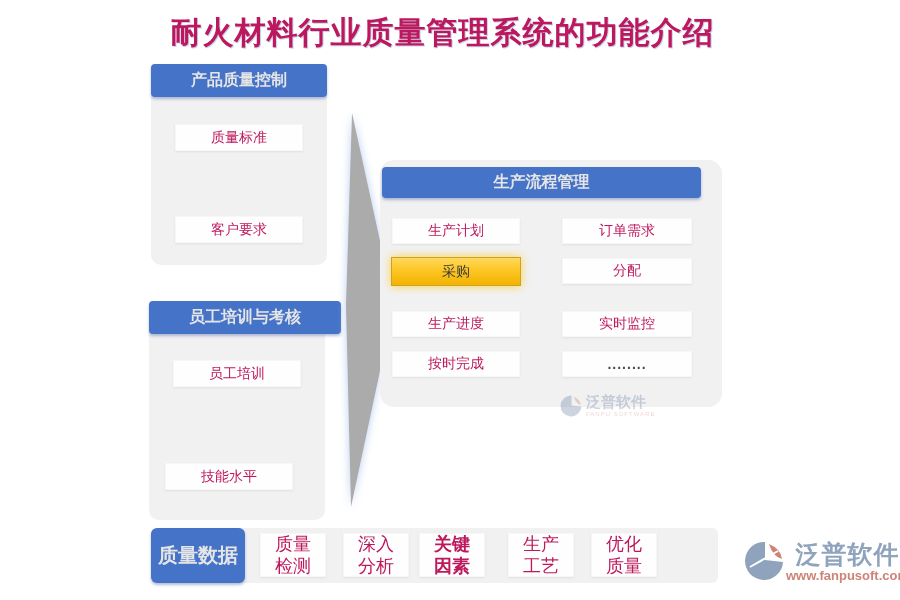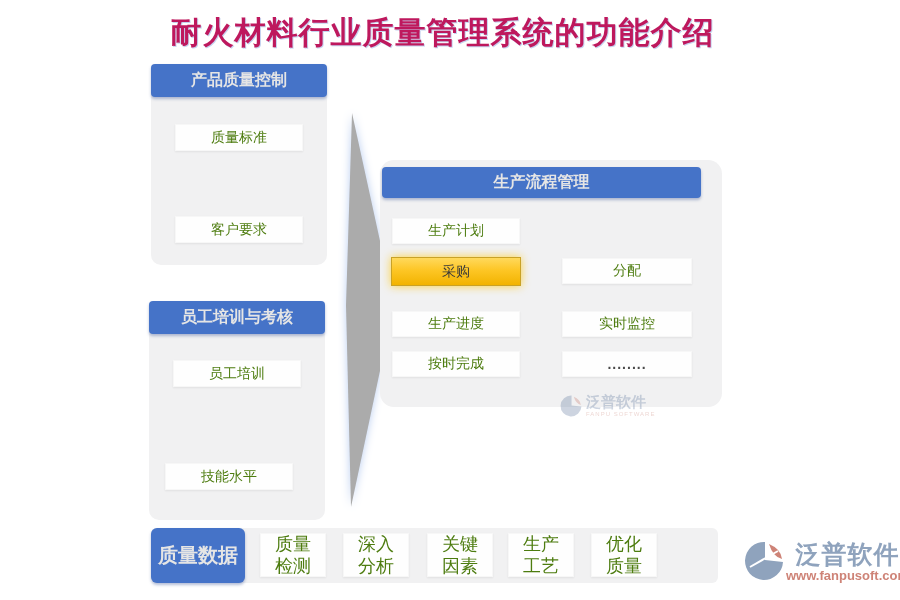--- a/index.html
+++ b/index.html
@@ -23,21 +23,21 @@
   }
   .hdr{
     background:#4573c8;border-radius:4px;
     color:#e5e5e5;font-size:16px;font-weight:bold;
     display:flex;align-items:center;justify-content:center;
     box-shadow:0 2px 3px rgba(40,70,140,0.35);
   }
   .wbox{
     background:#fefefe;
     display:flex;align-items:center;justify-content:center;
-    font-size:14px;color:#4d7c0f;
+    font-size:14px;color:#be185d;
     box-shadow:0 1px 2px rgba(0,0,0,0.07);
     border:1px solid #f7f7f7;
     box-sizing:border-box;
   }
   .gold{
     background:linear-gradient(180deg,#ffd95c 0%,#fdc625 45%,#f2b300 100%);
     border:1px solid #c9a227;
     box-shadow:0 0 10px rgba(255,198,0,0.75);
     color:#3a3a3a;
   }
@@ -78,32 +78,33 @@
 
 <div class="abs title">耐火材料行业质量管理系统的功能介绍</div>
 
 <div class="abs panel" style="left:151px;top:64px;width:176px;height:201px;">
   <div class="hdr" style="width:176px;height:33px;">产品质量控制</div>
   <div class="wbox abs" style="left:24px;top:60px;width:128px;height:27px;">质量标准</div>
   <div class="wbox abs" style="left:24px;top:152px;width:128px;height:27px;">客户要求</div>
 </div>
 
 <div class="abs panel" style="left:149px;top:301px;width:176px;height:219px;">
-  <div class="hdr" style="width:176px;height:33px;">员工培训与考核</div>
+  <div class="hdr" style="width:192px;height:33px;">员工培训与考核</div>
   <div class="wbox abs" style="left:24px;top:59px;width:128px;height:27px;">员工培训</div>
   <div class="wbox abs" style="left:16px;top:162px;width:128px;height:27px;">技能水平</div>
 </div>
 
 <svg class="abs arrow-svg" width="64" height="408" viewBox="0 0 64 408">
   <polygon points="14,7 56,199 13,401 8,199" fill="#ababab" style="filter:drop-shadow(0 0 4px #b9cdf0);"></polygon>
 </svg>
 
 <div class="abs panel" style="left:380px;top:160px;width:342px;height:247px;border-radius:14px;">
   <div class="hdr abs" style="left:2px;top:7px;width:319px;height:31px;">生产流程管理</div>
   <div class="wbox abs" style="left:12px;top:58px;width:128px;height:26px;">生产计划</div>
+  <div class="wbox abs" style="left:182px;top:58px;width:130px;height:26px;">订单需求</div>
   <div class="wbox gold abs" style="left:11px;top:97px;width:130px;height:29px;">采购</div>
   <div class="wbox abs" style="left:182px;top:98px;width:130px;height:26px;">分配</div>
   <div class="wbox abs" style="left:12px;top:151px;width:128px;height:26px;">生产进度</div>
   <div class="wbox abs" style="left:182px;top:151px;width:130px;height:26px;">实时监控</div>
   <div class="wbox abs" style="left:12px;top:191px;width:128px;height:26px;">按时完成</div>
   <div class="wbox dots abs" style="left:182px;top:191px;width:130px;height:26px;">........</div>
 </div>
 
 <div class="abs wm-center">
   <svg width="22" height="22" viewBox="0 0 40 40">
@@ -115,21 +116,21 @@
     <div class="wm-en">FANPU SOFTWARE</div>
   </div>
 </div>
 
 <div class="abs bottom-strip">
   <div class="hdr abs bb-hdr">质量数据</div>
   <div class="wbox bb-item abs" style="left:109px;">质量
 检测</div>
   <div class="wbox bb-item abs" style="left:192px;">深入
 分析</div>
-  <div class="wbox bb-item abs" style="left:276px;">关键
+  <div class="wbox bb-item abs" style="left:268px;font-weight:bold;">关键
 因素</div>
   <div class="wbox bb-item abs" style="left:357px;">生产
 工艺</div>
   <div class="wbox bb-item abs" style="left:440px;">优化
 质量</div>
 </div>
 
 <div class="abs footer-logo">
   <svg width="40" height="40" viewBox="0 0 40 40">
     <path d="M21 1 A19 19 0 1 0 39 21 L21 19 Z" fill="#8fa3bd"></path>

